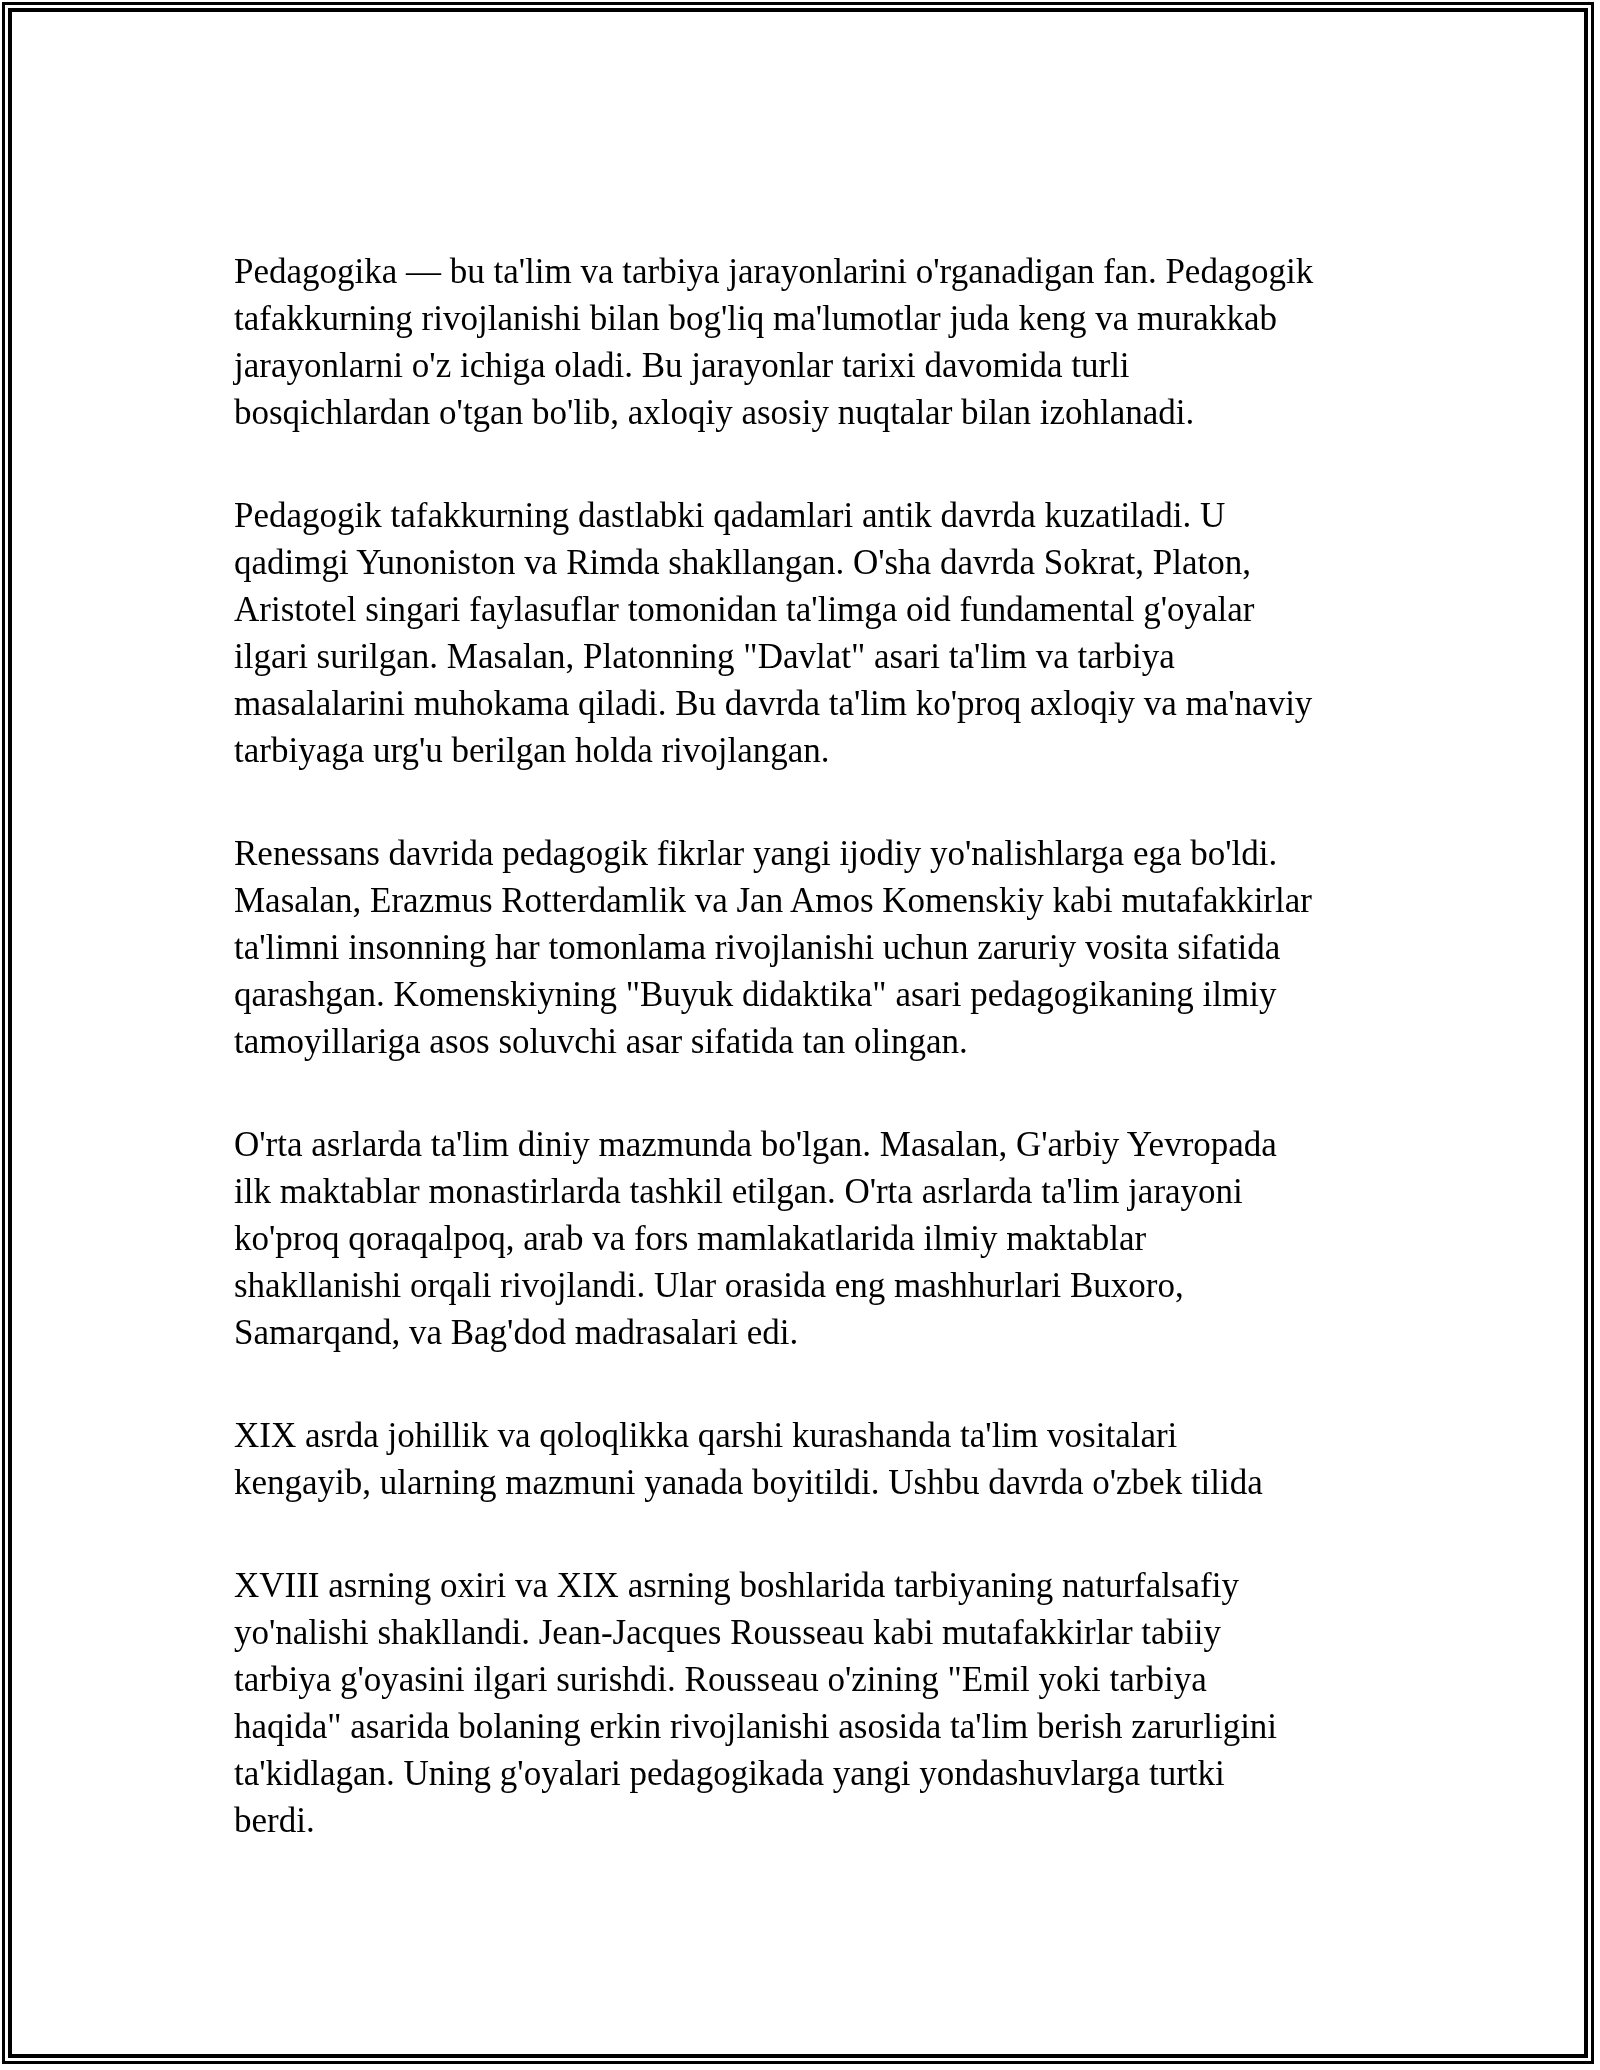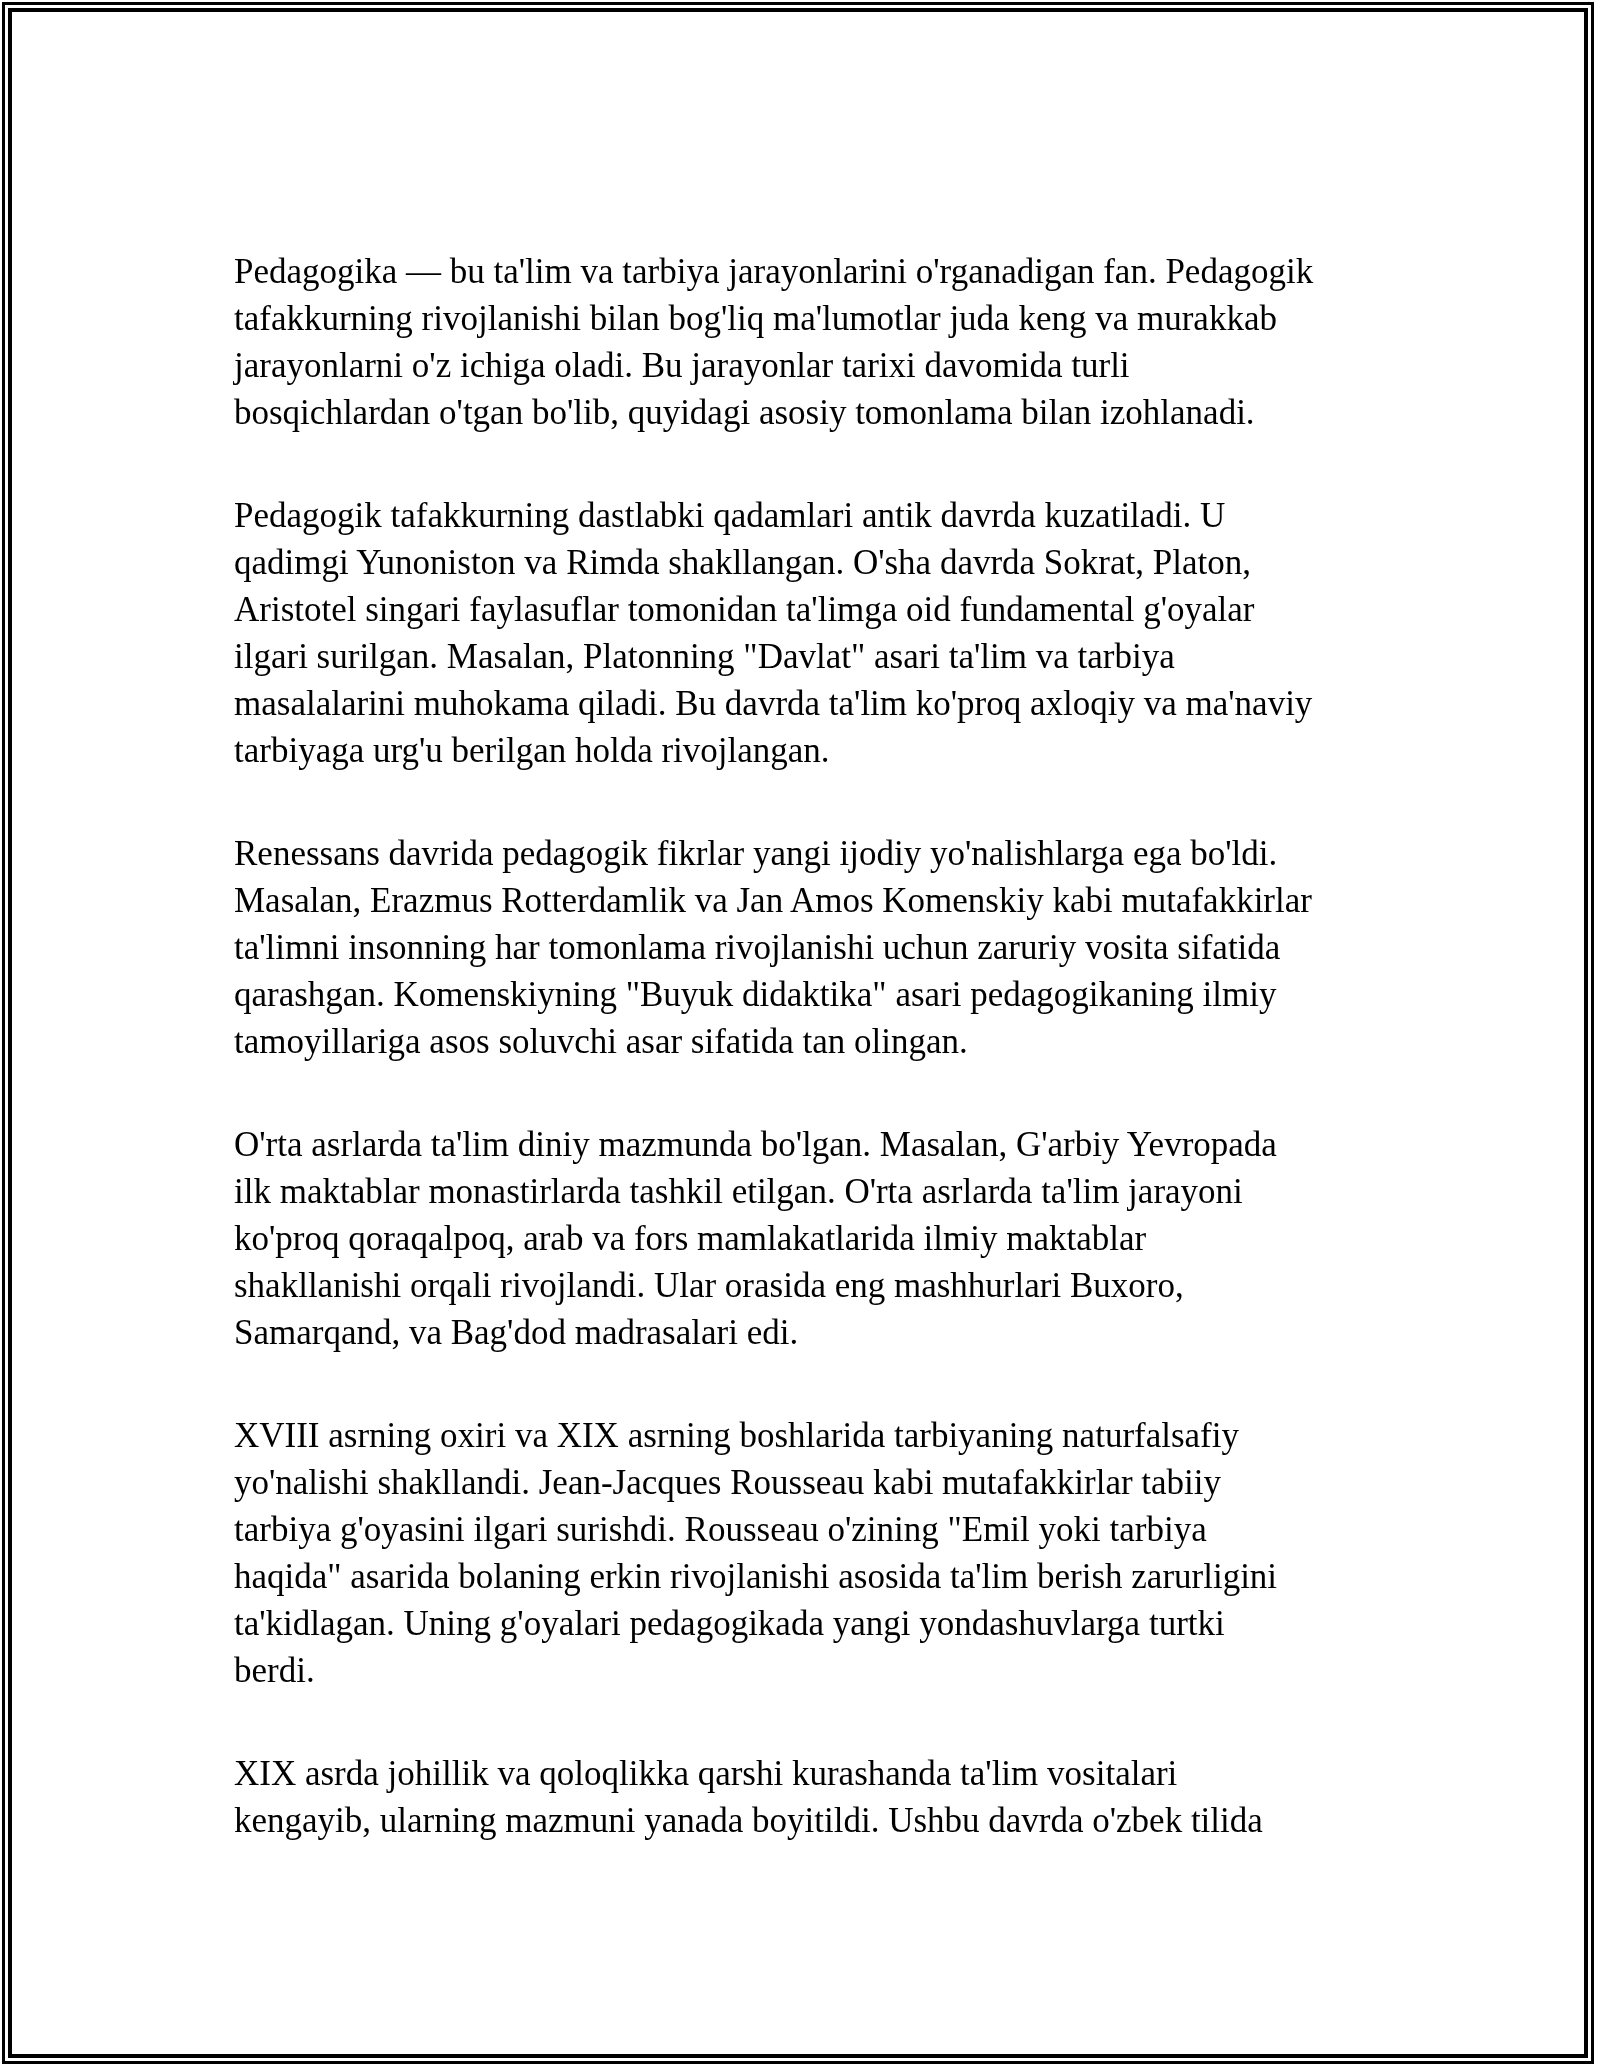--- a/index.html
+++ b/index.html
@@ -46,40 +46,40 @@
 </style>
 </head>
 <body>
 
 <div class="sheet">
   <div class="inner-frame">
     <div class="content">
       <p>Pedagogika — bu ta'lim va tarbiya jarayonlarini o'rganadigan fan. Pedagogik
 tafakkurning rivojlanishi bilan bog'liq ma'lumotlar juda keng va murakkab
 jarayonlarni o'z ichiga oladi. Bu jarayonlar tarixi davomida turli
-bosqichlardan o'tgan bo'lib, quyidagi asosiy tomonlama bilan izohlanadi.</p>
+bosqichlardan o'tgan bo'lib, axloqiy asosiy nuqtalar bilan izohlanadi.</p>
       <p>Pedagogik tafakkurning dastlabki qadamlari antik davrda kuzatiladi. U
 qadimgi Yunoniston va Rimda shakllangan. O'sha davrda Sokrat, Platon,
 Aristotel singari faylasuflar tomonidan ta'limga oid fundamental g'oyalar
 ilgari surilgan. Masalan, Platonning "Davlat" asari ta'lim va tarbiya
 masalalarini muhokama qiladi. Bu davrda ta'lim ko'proq axloqiy va ma'naviy
 tarbiyaga urg'u berilgan holda rivojlangan.</p>
       <p>Renessans davrida pedagogik fikrlar yangi ijodiy yo'nalishlarga ega bo'ldi.
 Masalan, Erazmus Rotterdamlik va Jan Amos Komenskiy kabi mutafakkirlar
 ta'limni insonning har tomonlama rivojlanishi uchun zaruriy vosita sifatida
 qarashgan. Komenskiyning "Buyuk didaktika" asari pedagogikaning ilmiy
 tamoyillariga asos soluvchi asar sifatida tan olingan.</p>
       <p>O'rta asrlarda ta'lim diniy mazmunda bo'lgan. Masalan, G'arbiy Yevropada
 ilk maktablar monastirlarda tashkil etilgan. O'rta asrlarda ta'lim jarayoni
 ko'proq qoraqalpoq, arab va fors mamlakatlarida ilmiy maktablar
 shakllanishi orqali rivojlandi. Ular orasida eng mashhurlari Buxoro,
 Samarqand, va Bag'dod madrasalari edi.</p>
+      <p>XIX asrda johillik va qoloqlikka qarshi kurashanda ta'lim vositalari
+kengayib, ularning mazmuni yanada boyitildi. Ushbu davrda o'zbek tilida</p>
       <p>XVIII asrning oxiri va XIX asrning boshlarida tarbiyaning naturfalsafiy
 yo'nalishi shakllandi. Jean-Jacques Rousseau kabi mutafakkirlar tabiiy
 tarbiya g'oyasini ilgari surishdi. Rousseau o'zining "Emil yoki tarbiya
 haqida" asarida bolaning erkin rivojlanishi asosida ta'lim berish zarurligini
 ta'kidlagan. Uning g'oyalari pedagogikada yangi yondashuvlarga turtki
 berdi.</p>
-      <p>XIX asrda johillik va qoloqlikka qarshi kurashanda ta'lim vositalari
-kengayib, ularning mazmuni yanada boyitildi. Ushbu davrda o'zbek tilida</p>
     </div>
   </div>
 </div>
 
 </body></html>

